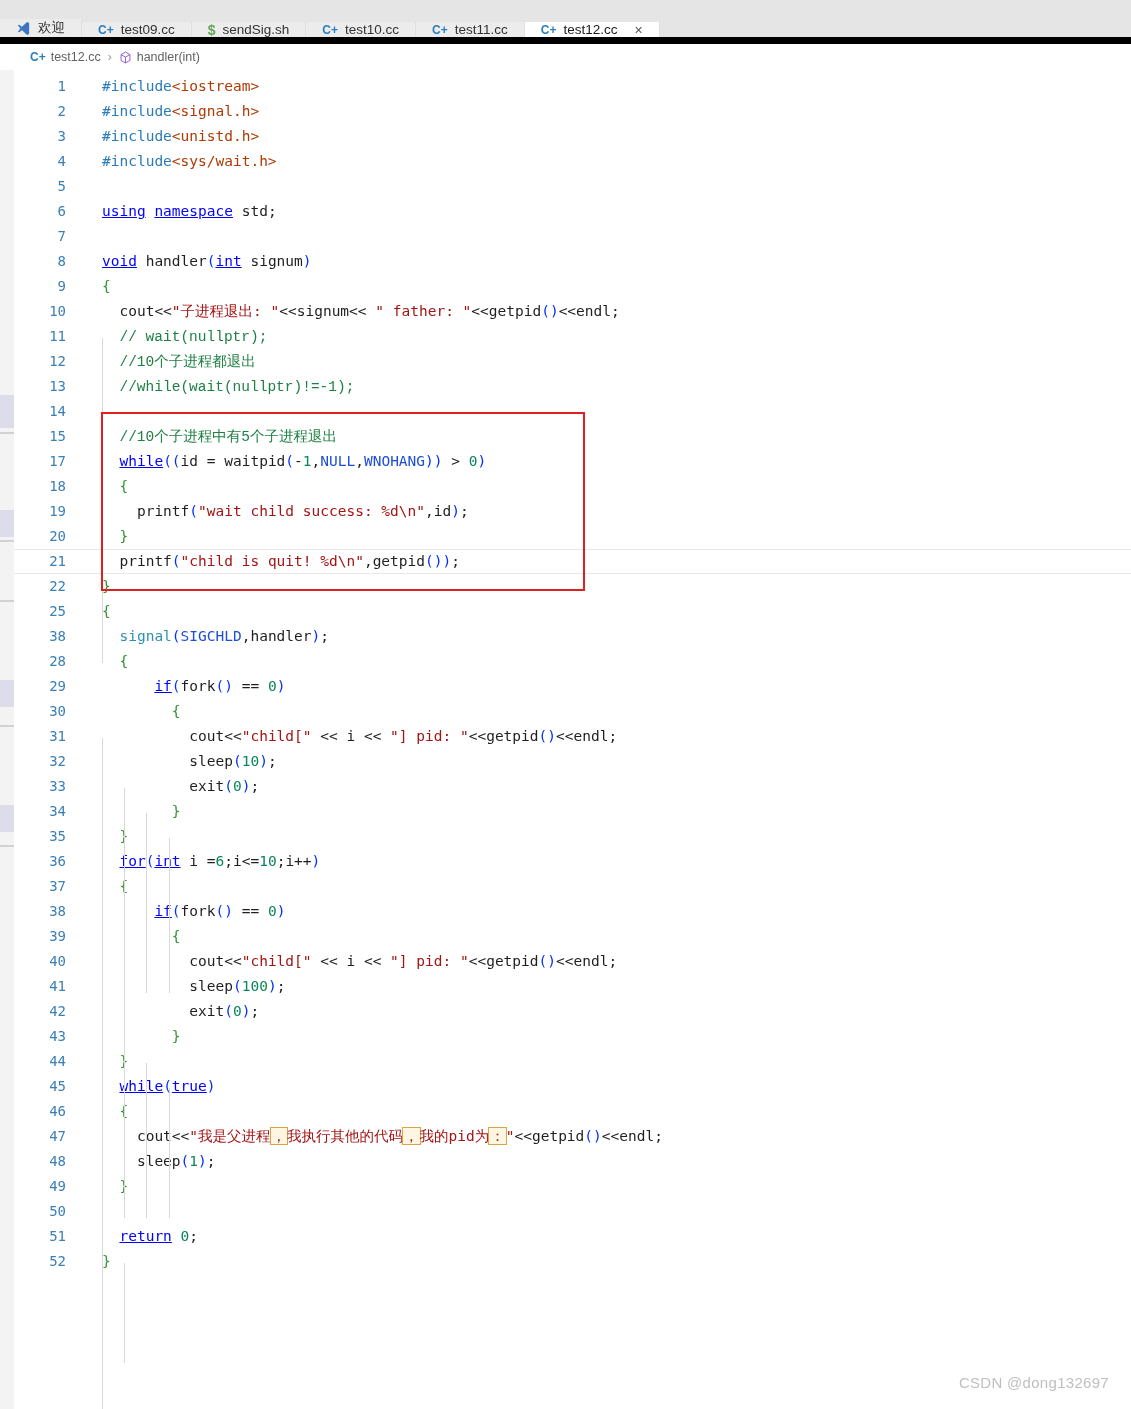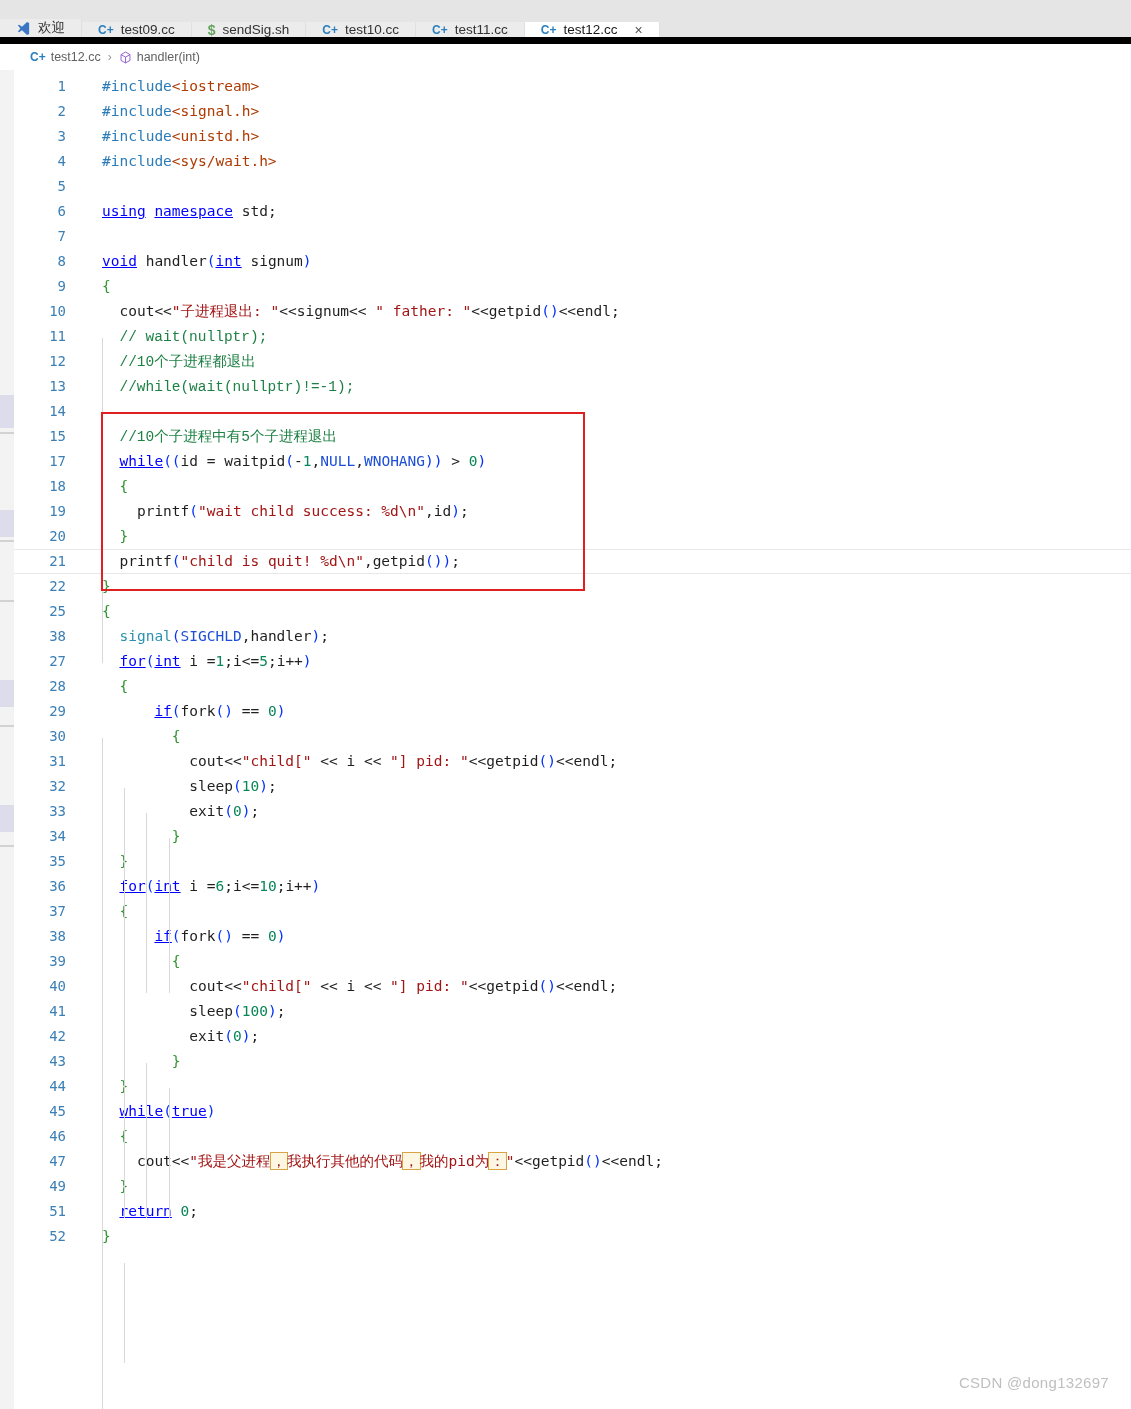--- a/index.html
+++ b/index.html
@@ -274,42 +274,43 @@
         <div class="row"><span class="lineno">14</span><span class="codetext"></span></div>
         <div class="row"><span class="lineno">15</span><span class="codetext">  <span class="cmt">//10个子进程中有5个子进程退出</span></span></div>
         <div class="row"><span class="lineno">17</span><span class="codetext">  <span class="kw">while</span><span class="paren1">(</span><span class="paren1">(</span>id = waitpid<span class="paren1">(</span>-<span class="num">1</span>,<span class="mac">NULL</span>,<span class="mac">WNOHANG</span><span class="paren1">)</span><span class="paren1">)</span> &gt; <span class="num">0</span><span class="paren1">)</span></span></div>
         <div class="row"><span class="lineno">18</span><span class="codetext">  <span class="paren2">{</span></span></div>
         <div class="row"><span class="lineno">19</span><span class="codetext">    printf<span class="paren1">(</span><span class="str">"wait child success: %d\n"</span>,id<span class="paren1">)</span>;</span></div>
         <div class="row"><span class="lineno">20</span><span class="codetext">  <span class="paren2">}</span></span></div>
         <div class="row current"><span class="lineno">21</span><span class="codetext">  printf<span class="paren1">(</span><span class="str">"child is quit! %d\n"</span>,getpid<span class="paren1">(</span><span class="paren1">)</span><span class="paren1">)</span>;</span></div>
         <div class="row"><span class="lineno">22</span><span class="codetext"><span class="paren2">}</span></span></div>
         <div class="row"><span class="lineno">25</span><span class="codetext"><span class="paren2">{</span></span></div>
         <div class="row"><span class="lineno">38</span><span class="codetext">  <span class="type">signal</span><span class="paren1">(</span><span class="mac">SIGCHLD</span>,handler<span class="paren1">)</span>;</span></div>
-        <div class="row"><span class="lineno">27</span><span class="codetext">  <span class="kw">for</span><span class="paren1">(</span><span class="kw">int</span> i =<span class="num">1</span>;i&lt;=<span class="num">5</span>;i++<span class="paren1">)</span></span></div>
         <div class="row"><span class="lineno">28</span><span class="codetext">  <span class="paren2">{</span></span></div>
         <div class="row"><span class="lineno">29</span><span class="codetext">      <span class="kw">if</span><span class="paren1">(</span>fork<span class="paren1">(</span><span class="paren1">)</span> == <span class="num">0</span><span class="paren1">)</span></span></div>
         <div class="row"><span class="lineno">30</span><span class="codetext">        <span class="paren2">{</span></span></div>
         <div class="row"><span class="lineno">31</span><span class="codetext">          cout&lt;&lt;<span class="str">"child["</span> &lt;&lt; i &lt;&lt; <span class="str">"] pid: "</span>&lt;&lt;getpid<span class="paren1">(</span><span class="paren1">)</span>&lt;&lt;endl;</span></div>
         <div class="row"><span class="lineno">32</span><span class="codetext">          sleep<span class="paren1">(</span><span class="num">10</span><span class="paren1">)</span>;</span></div>
         <div class="row"><span class="lineno">33</span><span class="codetext">          exit<span class="paren1">(</span><span class="num">0</span><span class="paren1">)</span>;</span></div>
         <div class="row"><span class="lineno">34</span><span class="codetext">        <span class="paren2">}</span></span></div>
         <div class="row"><span class="lineno">35</span><span class="codetext">  <span class="paren2">}</span></span></div>
         <div class="row"><span class="lineno">36</span><span class="codetext">  <span class="kw">for</span><span class="paren1">(</span><span class="kw">int</span> i =<span class="num">6</span>;i&lt;=<span class="num">10</span>;i++<span class="paren1">)</span></span></div>
         <div class="row"><span class="lineno">37</span><span class="codetext">  <span class="paren2">{</span></span></div>
         <div class="row"><span class="lineno">38</span><span class="codetext">      <span class="kw">if</span><span class="paren1">(</span>fork<span class="paren1">(</span><span class="paren1">)</span> == <span class="num">0</span><span class="paren1">)</span></span></div>
         <div class="row"><span class="lineno">39</span><span class="codetext">        <span class="paren2">{</span></span></div>
         <div class="row"><span class="lineno">40</span><span class="codetext">          cout&lt;&lt;<span class="str">"child["</span> &lt;&lt; i &lt;&lt; <span class="str">"] pid: "</span>&lt;&lt;getpid<span class="paren1">(</span><span class="paren1">)</span>&lt;&lt;endl;</span></div>
         <div class="row"><span class="lineno">41</span><span class="codetext">          sleep<span class="paren1">(</span><span class="num">100</span><span class="paren1">)</span>;</span></div>
         <div class="row"><span class="lineno">42</span><span class="codetext">          exit<span class="paren1">(</span><span class="num">0</span><span class="paren1">)</span>;</span></div>
         <div class="row"><span class="lineno">43</span><span class="codetext">        <span class="paren2">}</span></span></div>
         <div class="row"><span class="lineno">44</span><span class="codetext">  <span class="paren2">}</span></span></div>
         <div class="row"><span class="lineno">45</span><span class="codetext">  <span class="kw">while</span><span class="paren1">(</span><span class="kw">true</span><span class="paren1">)</span></span></div>
         <div class="row"><span class="lineno">46</span><span class="codetext">  <span class="paren2">{</span></span></div>
         <div class="row"><span class="lineno">47</span><span class="codetext">    cout&lt;&lt;<span class="str">"我是父进程<span class="punct-box">，</span>我执行其他的代码<span class="punct-box">，</span>我的pid为<span class="punct-box">：</span>"</span>&lt;&lt;getpid<span class="paren1">(</span><span class="paren1">)</span>&lt;&lt;endl;</span></div>
+        <div class="row"><span class="lineno">48</span><span class="codetext">    sleep<span class="paren1">(</span><span class="num">1</span><span class="paren1">)</span>;</span></div>
         <div class="row"><span class="lineno">49</span><span class="codetext">  <span class="paren2">}</span></span></div>
+        <div class="row"><span class="lineno">50</span><span class="codetext"></span></div>
         <div class="row"><span class="lineno">51</span><span class="codetext">  <span class="kw">return</span> <span class="num">0</span>;</span></div>
         <div class="row"><span class="lineno">52</span><span class="codetext"><span class="paren2">}</span></span></div>
       </div>
   <div class="guide" style="left: 88px; top: 268px; height: 325px; bottom: auto;"></div>
       <div class="guide" style="left: 88px; top: 668px; height: 680px; bottom: auto;"></div>
       <div class="guide" style="left: 110px; top: 718px; height: 430px; bottom: auto;"></div>
       <div class="guide" style="left: 132px; top: 743px; height: 180px; bottom: auto;"></div>
       <div class="guide" style="left: 155px; top: 768px; height: 155px; bottom: auto;"></div>
       <div class="guide" style="left: 110px; top: 1193px; height: 100px; bottom: auto;"></div>
       <div class="guide" style="left: 132px; top: 993px; height: 155px; bottom: auto;"></div>

